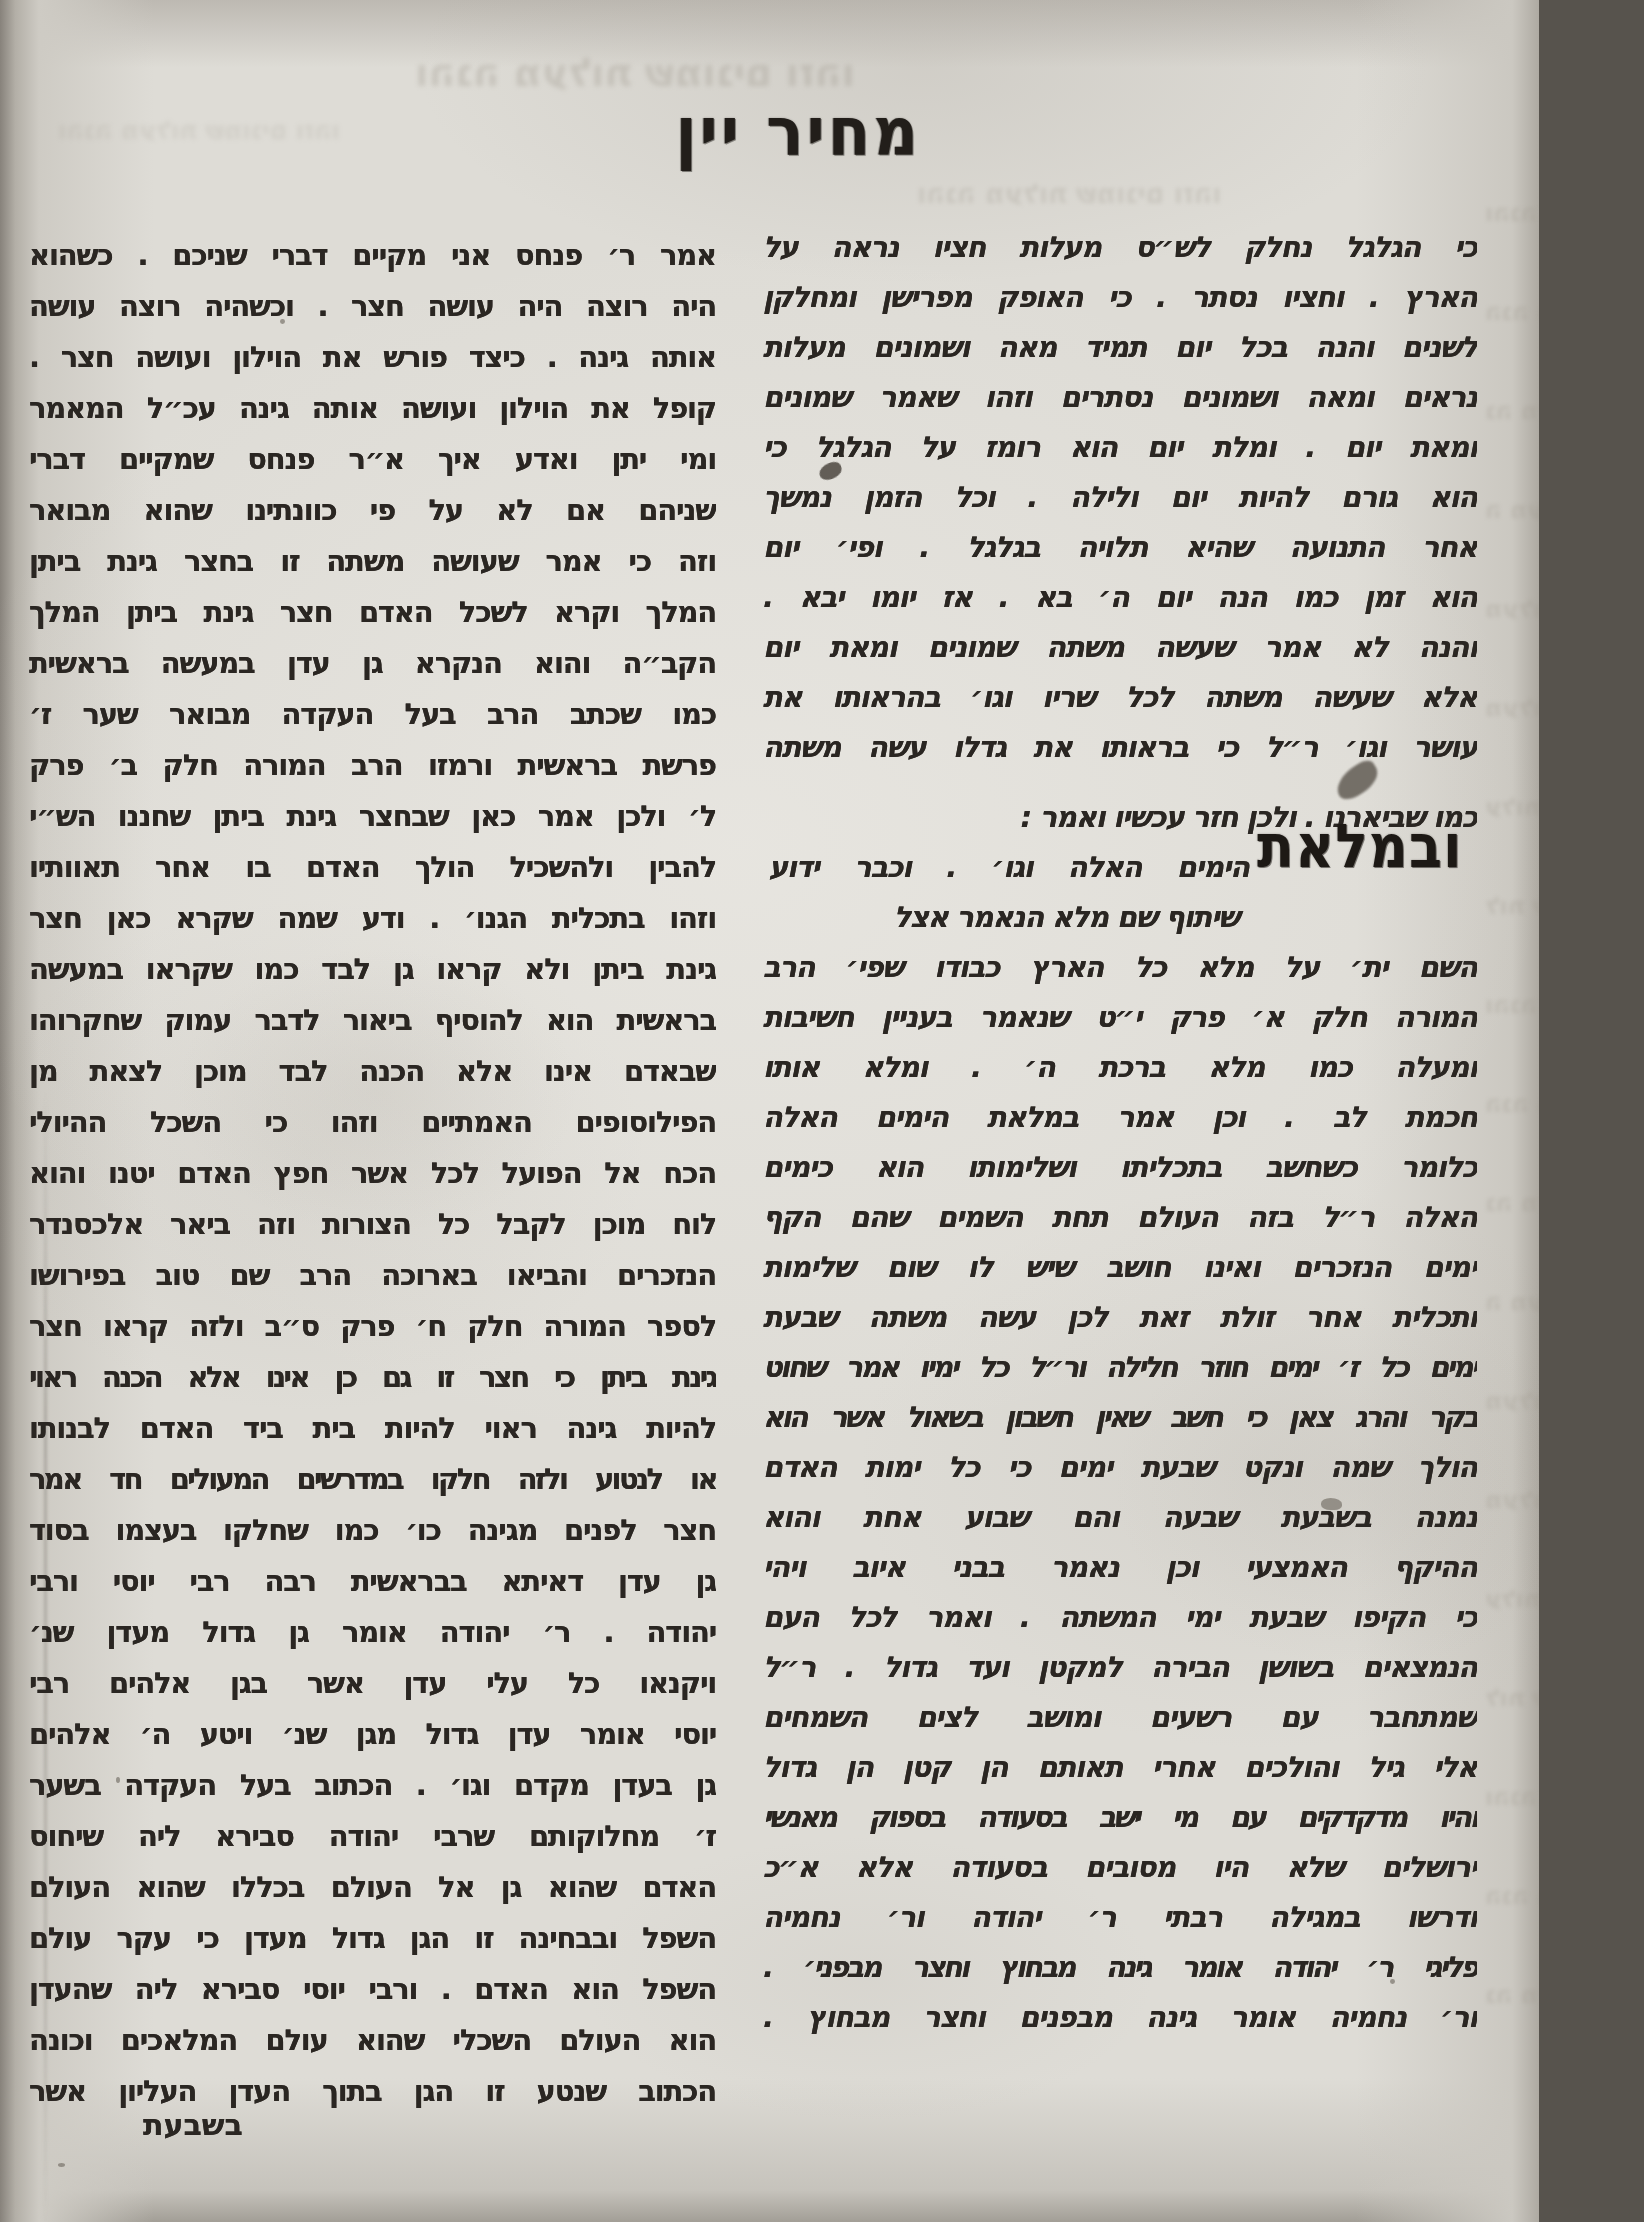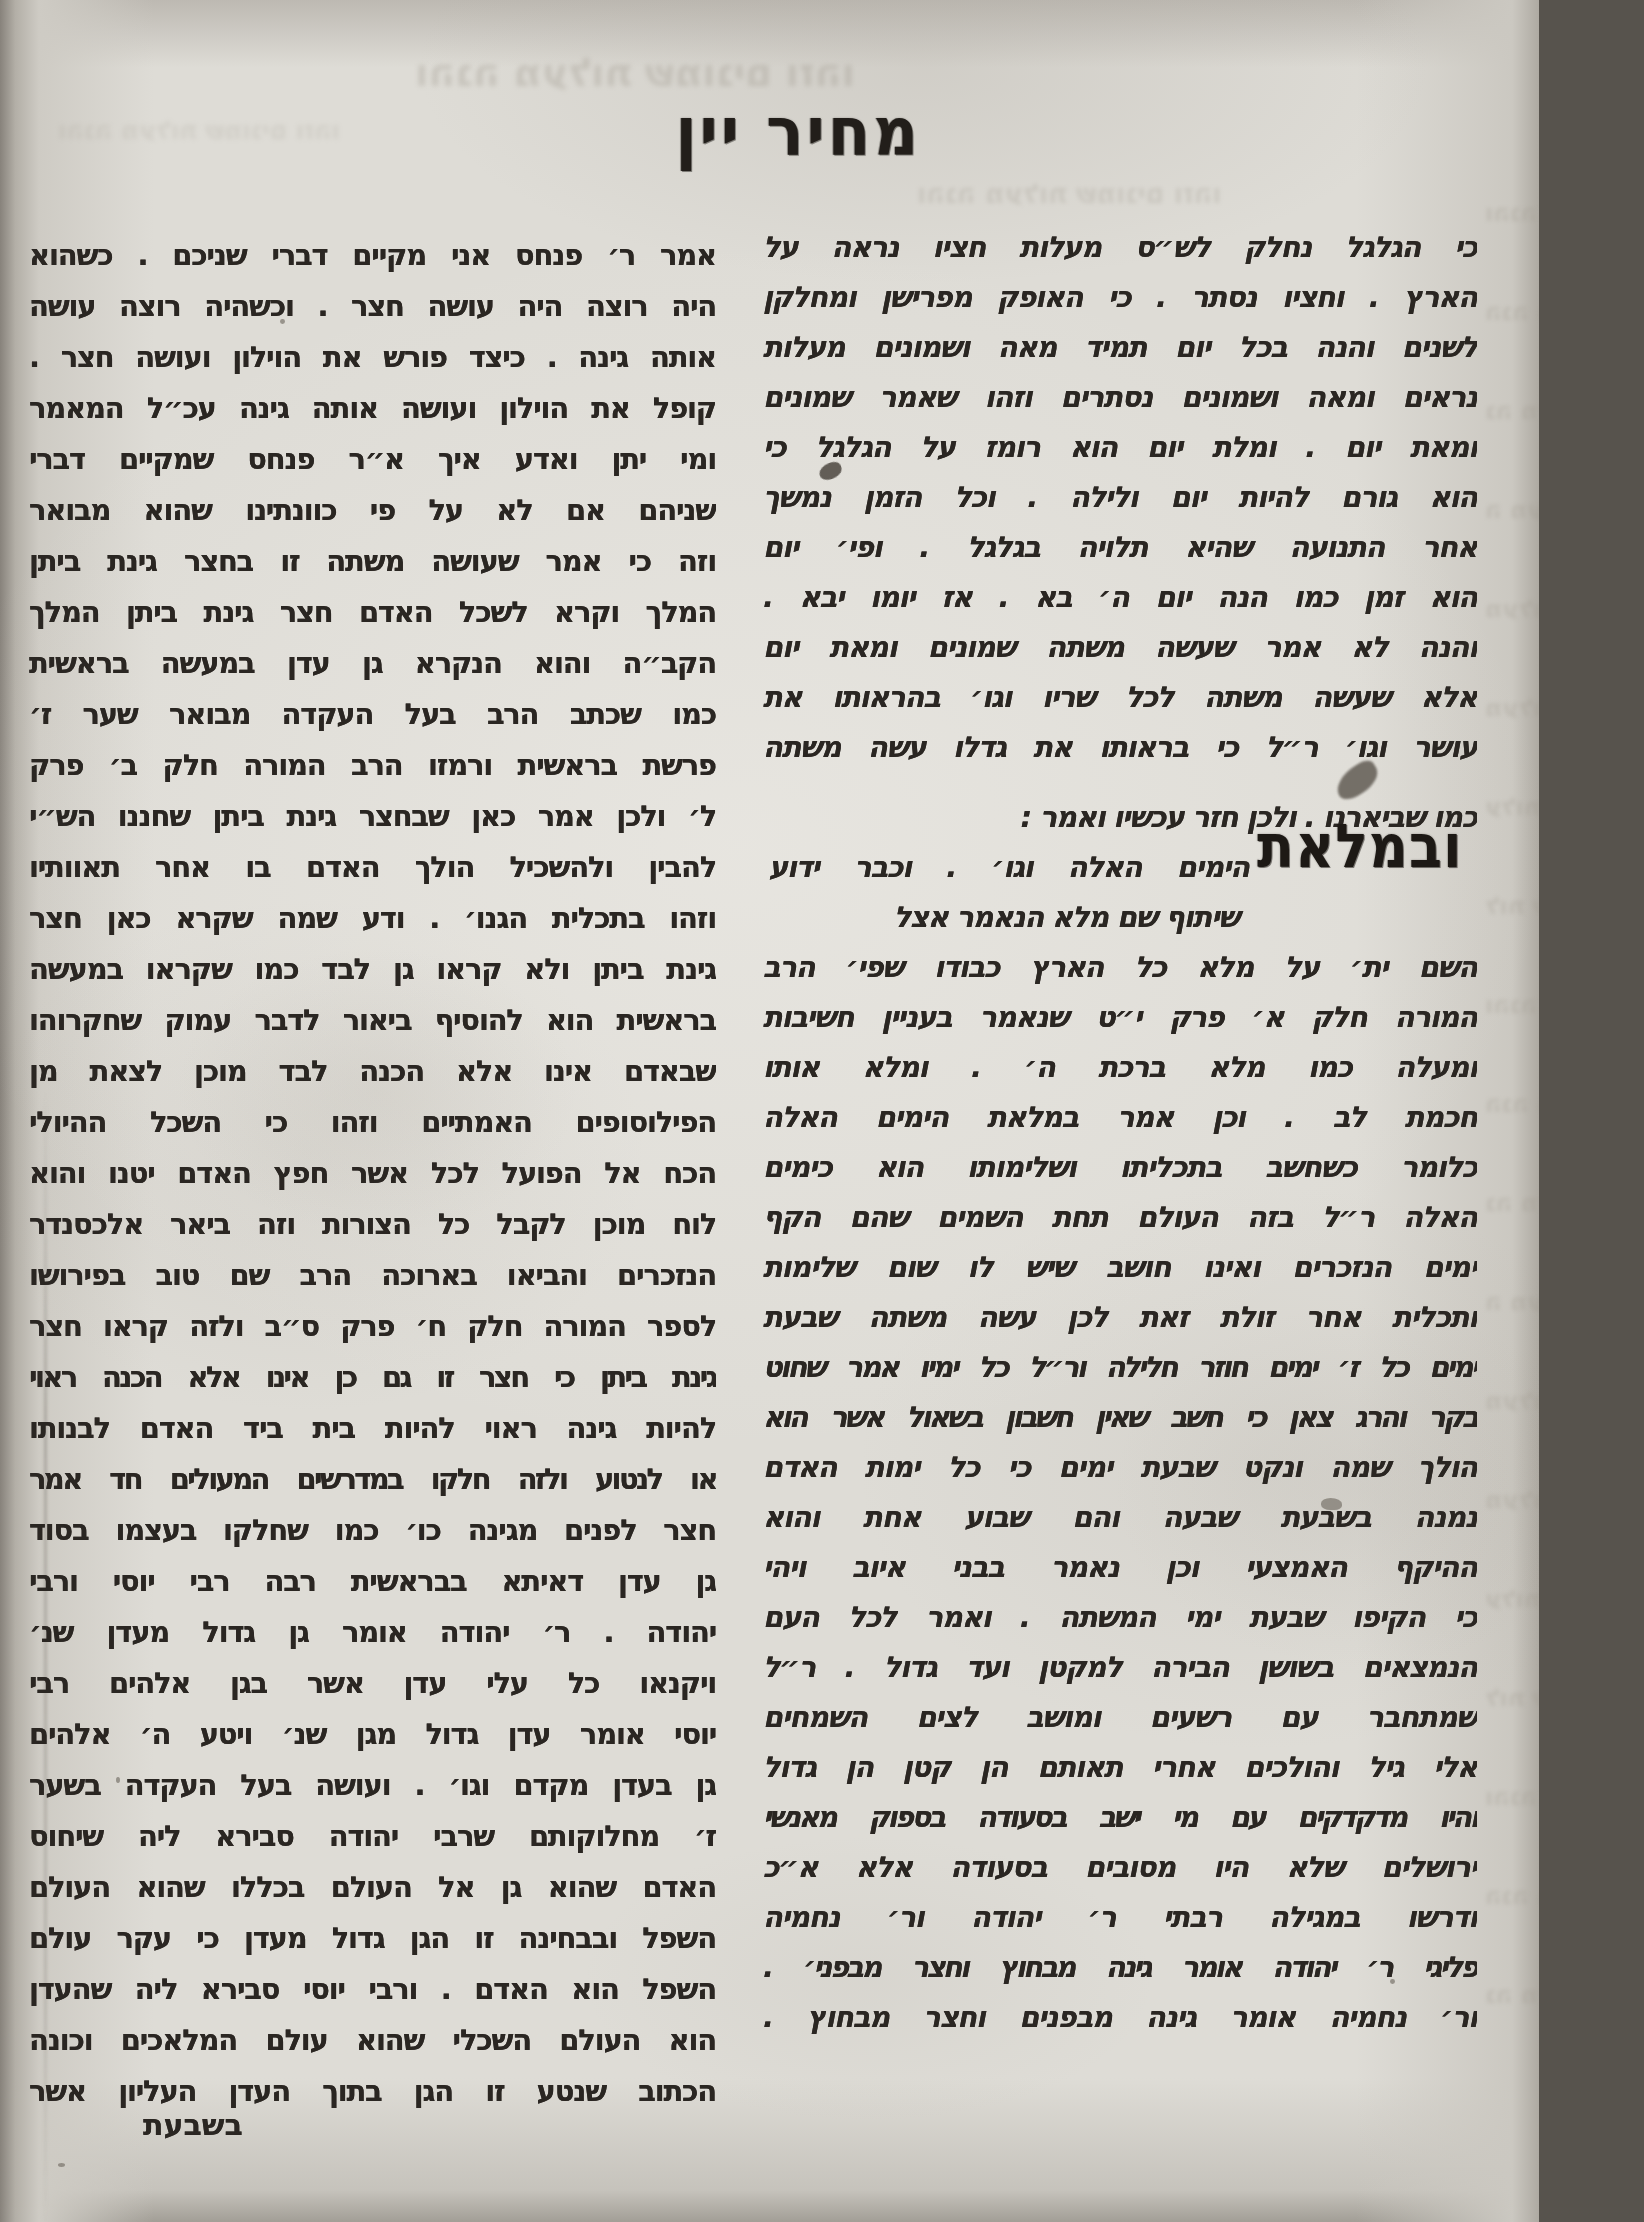--- a/index.html
+++ b/index.html
@@ -134,21 +134,21 @@
       <div class="line">הנזכרים והביאו בארוכה הרב שם טוב בפירושו</div>
       <div class="line">לספר המורה חלק ח׳ פרק ס״ב ולזה קראו חצר</div>
       <div class="line tight">גינת ביתן כי חצר זו גם כן אינו אלא הכנה ראוי</div>
       <div class="line">להיות גינה ראוי להיות בית ביד האדם לבנותו</div>
       <div class="line tight">או לנטוע ולזה חלקו במדרשים המעולים חד אמר</div>
       <div class="line">חצר לפנים מגינה כו׳ כמו שחלקו בעצמו בסוד</div>
       <div class="line">גן עדן דאיתא בבראשית רבה רבי יוסי ורבי</div>
       <div class="line">יהודה . ר׳ יהודה אומר גן גדול מעדן שנ׳</div>
       <div class="line">ויקנאו כל עלי עדן אשר בגן אלהים רבי</div>
       <div class="line">יוסי אומר עדן גדול מגן שנ׳ ויטע ה׳ אלהים</div>
-      <div class="line">גן בעדן מקדם וגו׳ . ועושה בעל העקדה בשער</div>
+      <div class="line">גן בעדן מקדם וגו׳ . הכתוב בעל העקדה בשער</div>
       <div class="line">ז׳ מחלוקותם שרבי יהודה סבירא ליה שיחוס</div>
       <div class="line">האדם שהוא גן אל העולם בכללו שהוא העולם</div>
       <div class="line">השפל ובבחינה זו הגן גדול מעדן כי עקר עולם</div>
       <div class="line">השפל הוא האדם . ורבי יוסי סבירא ליה שהעדן</div>
       <div class="line">הוא העולם השכלי שהוא עולם המלאכים וכונה</div>
       <div class="line">הכתוב שנטע זו הגן בתוך העדן העליון אשר</div>
     </div>
   <div class="col col-right">
       <div class="line">כי הגלגל נחלק לש״ס מעלות חציו נראה על</div>
       <div class="line">הארץ . וחציו נסתר . כי האופק מפרישן ומחלקן</div>

